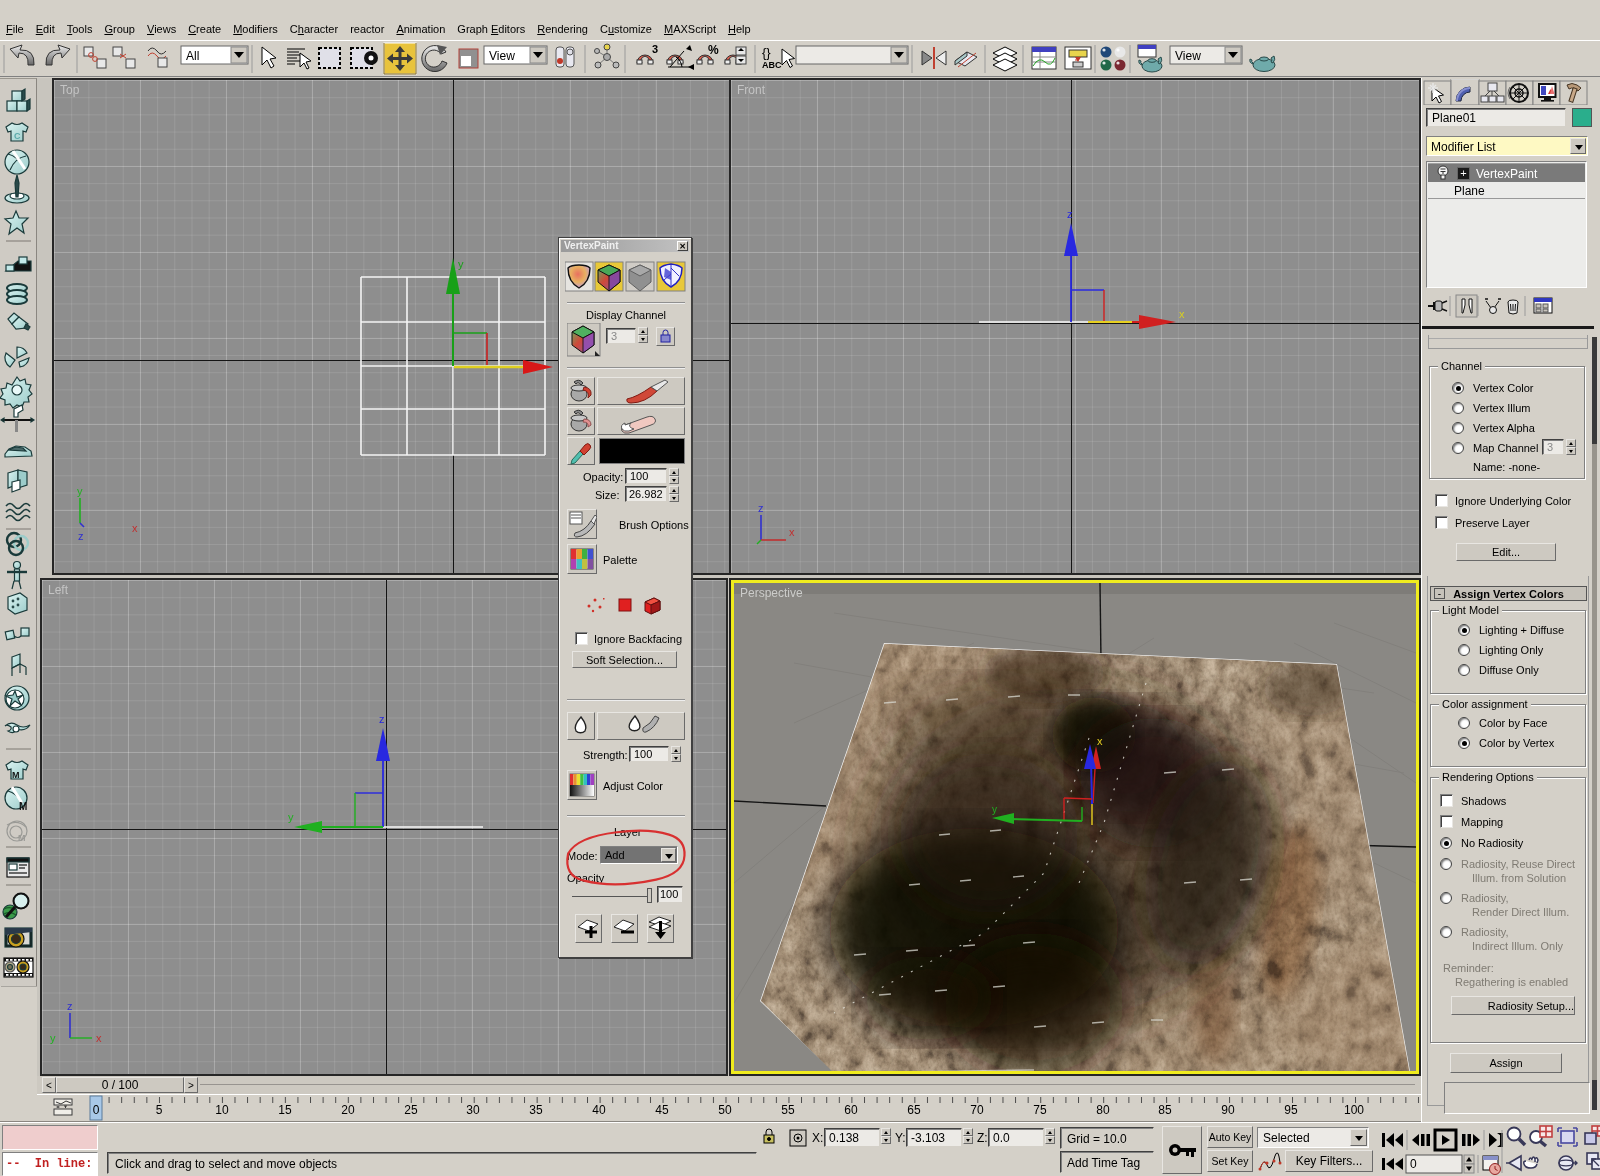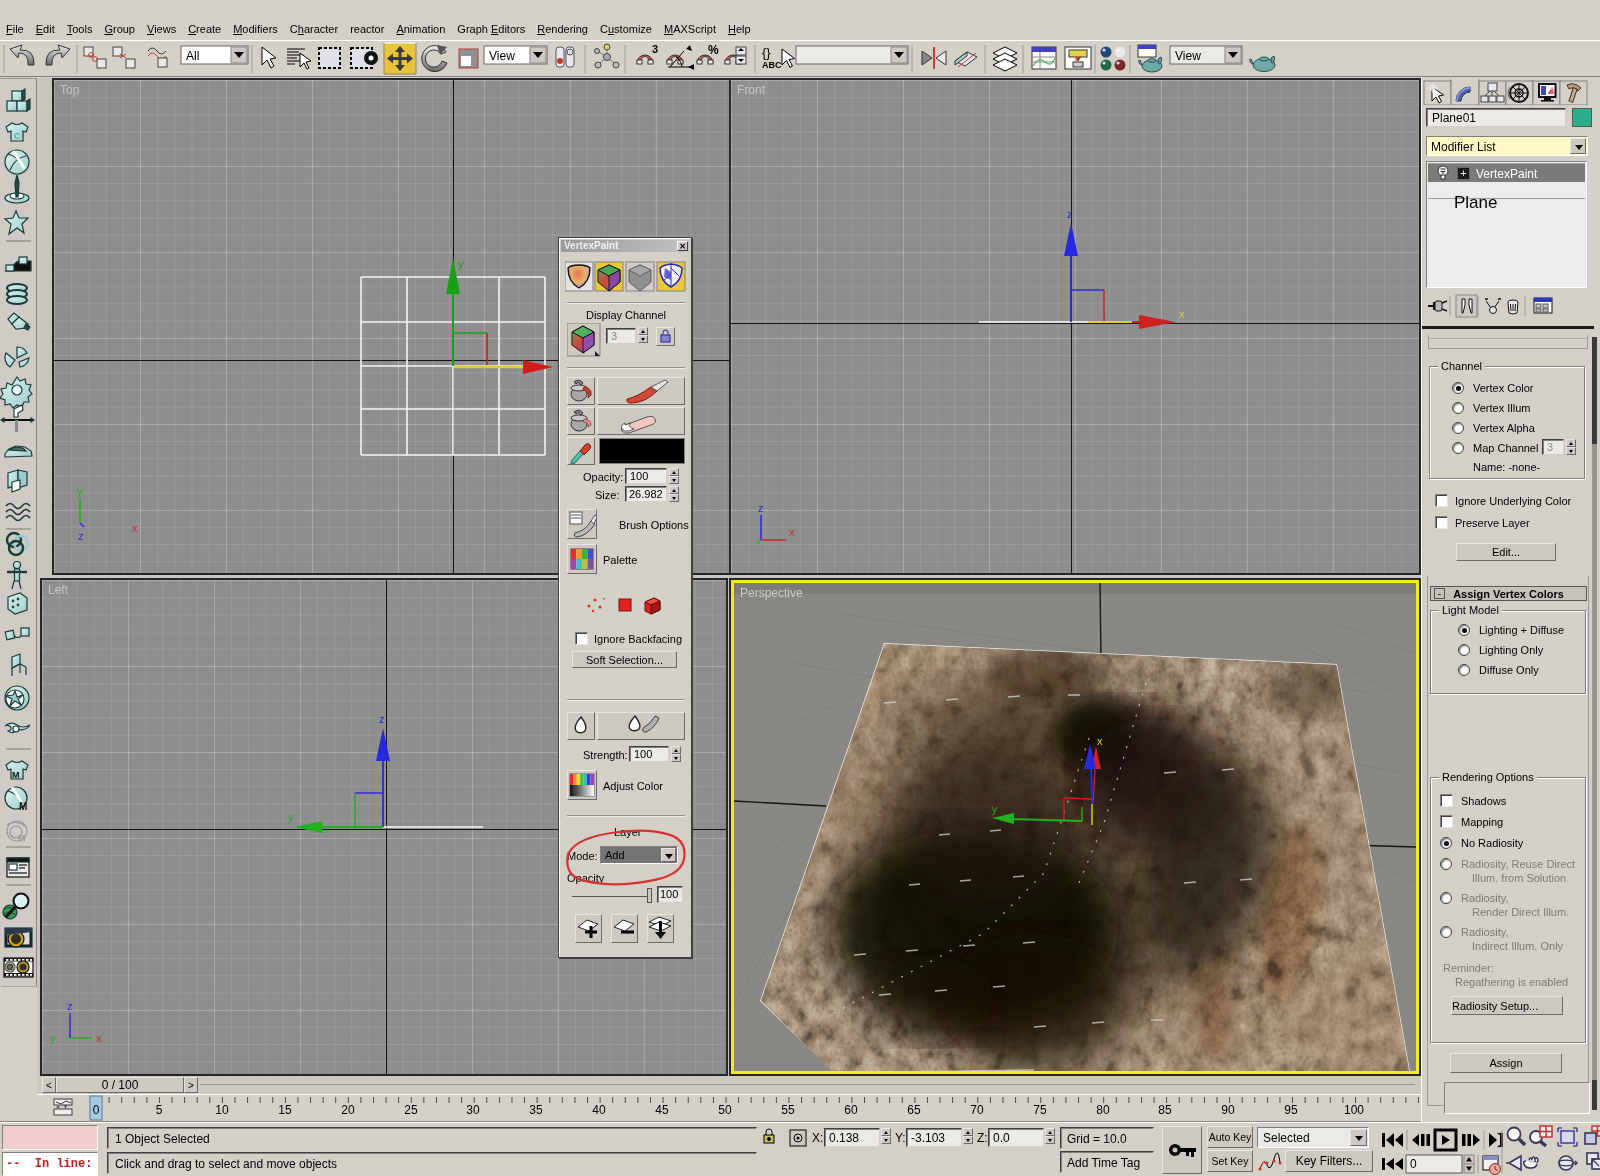--- a/index.html
+++ b/index.html
@@ -761,23 +761,20 @@
           <text x="1354" y="19">100</text>
       </g>
     </svg>
   </div>
 
   <div class="abs" id="statusbar" style="left:0;top:1122px;width:1600px;height:54px;background:#D4D0C8;border-top:1px solid #fff;">
     <div class="abs sunken" style="left:2px;top:2px;width:96px;height:25px;background:#EFCDCD;"></div>
     <div class="abs sunken" style="left:2px;top:29px;width:96px;height:24px;background:#FFF;">
       <div class="abs" style="left:3px;top:4px;font-family:'Liberation Mono',monospace;font-size:12px;font-weight:bold;color:#C02020;white-space:pre;">--  In line:</div>
     </div>
-    <div class="abs field" style="left:107px;top:4px;width:650px;height:22px;background:#D4D0C8;">
-      <div class="abs" style="left:7px;top:4px;font-size:12px;">1 Object Selected</div>
-    </div>
     <div class="abs field" style="left:107px;top:29px;width:650px;height:22px;background:#D4D0C8;">
       <div class="abs" style="left:7px;top:4px;font-size:12px;">Click and drag to select and move objects</div>
     </div>
 
     <svg width="300" height="50" style="position:absolute;left:762px;top:2px;">
       <g stroke="#000" fill="none">
           <rect x="2" y="10" width="10" height="8" fill="#C8C060"></rect>
           <path d="M4 10 v-3 a3 3 0 0 1 6 0 v3"></path>
           <circle cx="7" cy="14" r="1.5" fill="#000"></circle>
         </g>
@@ -1017,21 +1014,21 @@
                 <line x1="7" y1="7" x2="7" y2="10"></line>
                 <line x1="4.5" y1="5" x2="9.5" y2="5"></line>
                 <line x1="4.5" y1="7.5" x2="9.5" y2="7.5"></line>
               </g>
             </g>
           </svg>
         <div class="abs" style="left:29px;top:3px;width:13px;height:13px;background:#1A1A1A;border:1px solid #666;color:#fff;font-size:11px;line-height:11px;text-align:center;">+</div>
         <div class="abs" style="left:48px;top:3px;color:#fff;font-size:12px;">VertexPaint</div>
       </div>
       <div class="abs" style="left:1px;top:20px;width:157px;height:17px;background:#ECECEA;border-bottom:1px solid #999;">
-        <div class="abs" style="left:26px;top:11px;font-size:17px;">Plane</div>
+        <div class="abs" style="left:26px;top:2px;font-size:12px;">Plane</div>
       </div>
     </div>
 
     <svg width="175" height="26" style="position:absolute;left:0;top:215px;">
       <g stroke="#9A9A9A">
           <line x1="28" y1="3" x2="28" y2="23"></line>
           <line x1="56" y1="3" x2="56" y2="23"></line>
           <line x1="103" y1="3" x2="103" y2="23"></line>
         </g>
 
@@ -1111,41 +1108,48 @@
       <div class="abs" style="left:0;top:1px;width:100%;text-align:center;font-size:11px;font-weight:bold;">Assign Vertex Colors</div>
     </div>
     <div class="groupbox" style="left:8px;top:532px;width:156px;height:84px;">
       <div class="grouplabel">Light Model</div>
       <div class="radio sel" style="left:27px;top:13px;"></div>
         <div class="lbl" style="left:48px;top:13px;">Lighting + Diffuse</div>
       <div class="radio" style="left:27px;top:33px;"></div>
         <div class="lbl" style="left:48px;top:33px;">Lighting Only</div>
       <div class="radio" style="left:27px;top:53px;"></div>
         <div class="lbl" style="left:48px;top:53px;">Diffuse Only</div>
+    </div>
+    <div class="groupbox" style="left:8px;top:626px;width:156px;height:63px;">
+      <div class="grouplabel">Color assignment</div>
+      <div class="radio" style="left:27px;top:12px;"></div>
+        <div class="lbl" style="left:48px;top:12px;">Color by Face</div>
+      <div class="radio sel" style="left:27px;top:32px;"></div>
+        <div class="lbl" style="left:48px;top:32px;">Color by Vertex</div>
     </div>
     <div class="groupbox" style="left:8px;top:699px;width:156px;height:266px;">
       <div class="grouplabel">Rendering Options</div>
       <div class="check" style="left:9px;top:16px;"></div>
         <div class="lbl" style="left:30px;top:17px;">Shadows</div>
       <div class="check" style="left:9px;top:37px;"></div>
         <div class="lbl" style="left:30px;top:38px;">Mapping</div>
       <div class="radio sel" style="left:9px;top:59px;"></div>
         <div class="lbl" style="left:30px;top:59px;">No Radiosity</div>
       <div class="radio" style="left:9px;top:80px;"></div>
         <div class="lbl gray" style="left:30px;top:80px;">Radiosity, Reuse Direct</div>
       <div class="lbl gray" style="left:41px;top:94px;">Illum. from Solution</div>
       <div class="radio" style="left:9px;top:114px;"></div>
         <div class="lbl gray" style="left:30px;top:114px;">Radiosity,</div>
       <div class="lbl gray" style="left:41px;top:128px;">Render Direct Illum.</div>
       <div class="radio" style="left:9px;top:148px;"></div>
         <div class="lbl gray" style="left:30px;top:148px;">Radiosity,</div>
       <div class="lbl gray" style="left:41px;top:162px;">Indirect Illum. Only</div>
       <div class="lbl gray" style="left:12px;top:184px;">Reminder:</div>
       <div class="lbl gray" style="left:24px;top:198px;">Regathering is enabled</div>
-      <div class="abs btn" style="left:20px;top:218px;width:112px;height:19px;text-align:left;line-height:18px;font-size:11px;">Radiosity Setup...</div>
+      <div class="abs btn" style="left:20px;top:218px;width:124px;height:19px;text-align:right;line-height:18px;font-size:11px;">Radiosity Setup...</div>
     </div>
     <div class="abs btn" style="left:28px;top:975px;width:112px;height:20px;text-align:center;line-height:19px;font-size:11px;">Assign</div>
 
     <div class="abs sunken" style="left:22px;top:1004px;width:146px;height:32px;background:#D4D0C8;"></div>
 
     <div class="abs" style="left:170px;top:259px;width:5px;height:107px;background:#3A3A3A;"></div>
     <div class="abs" style="left:170px;top:366px;width:5px;height:636px;background:#98948C;"></div>
     <div class="abs" style="left:170px;top:1002px;width:5px;height:30px;background:#3A3A3A;"></div>
   </div>
 

